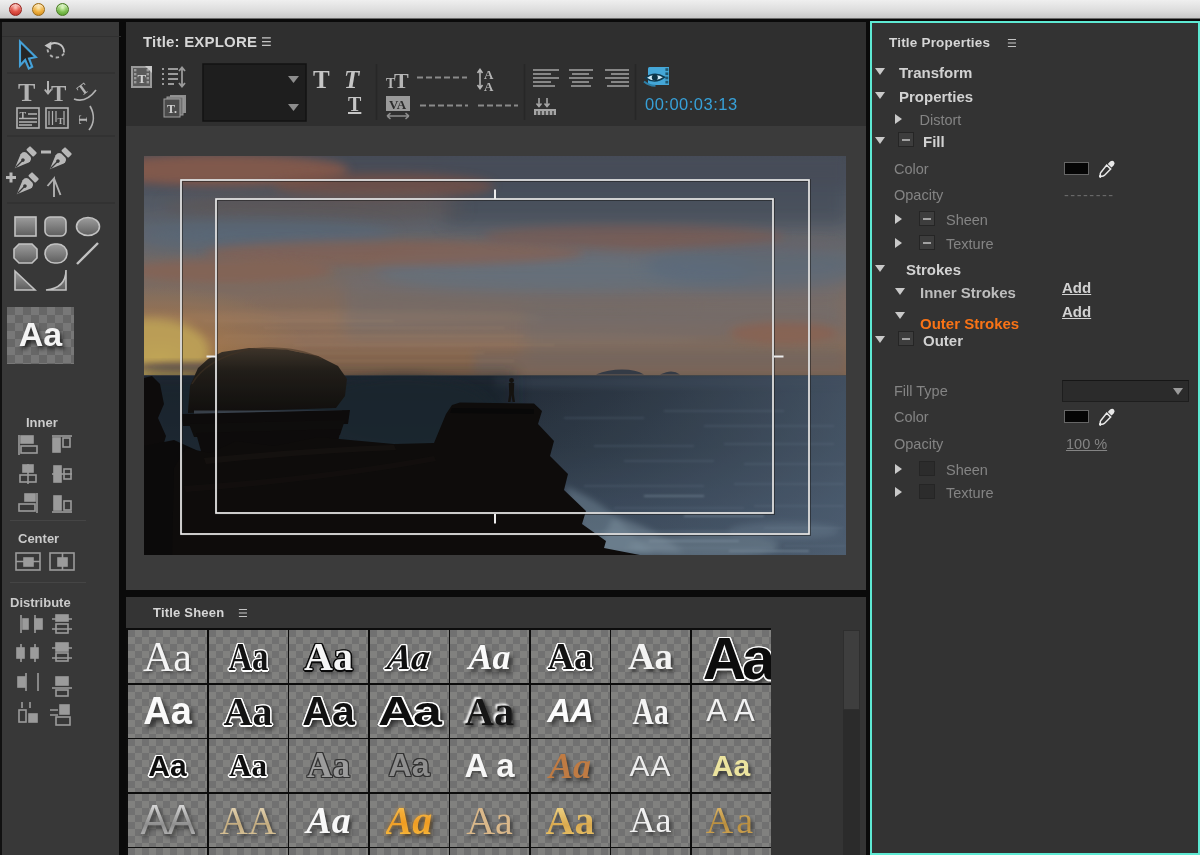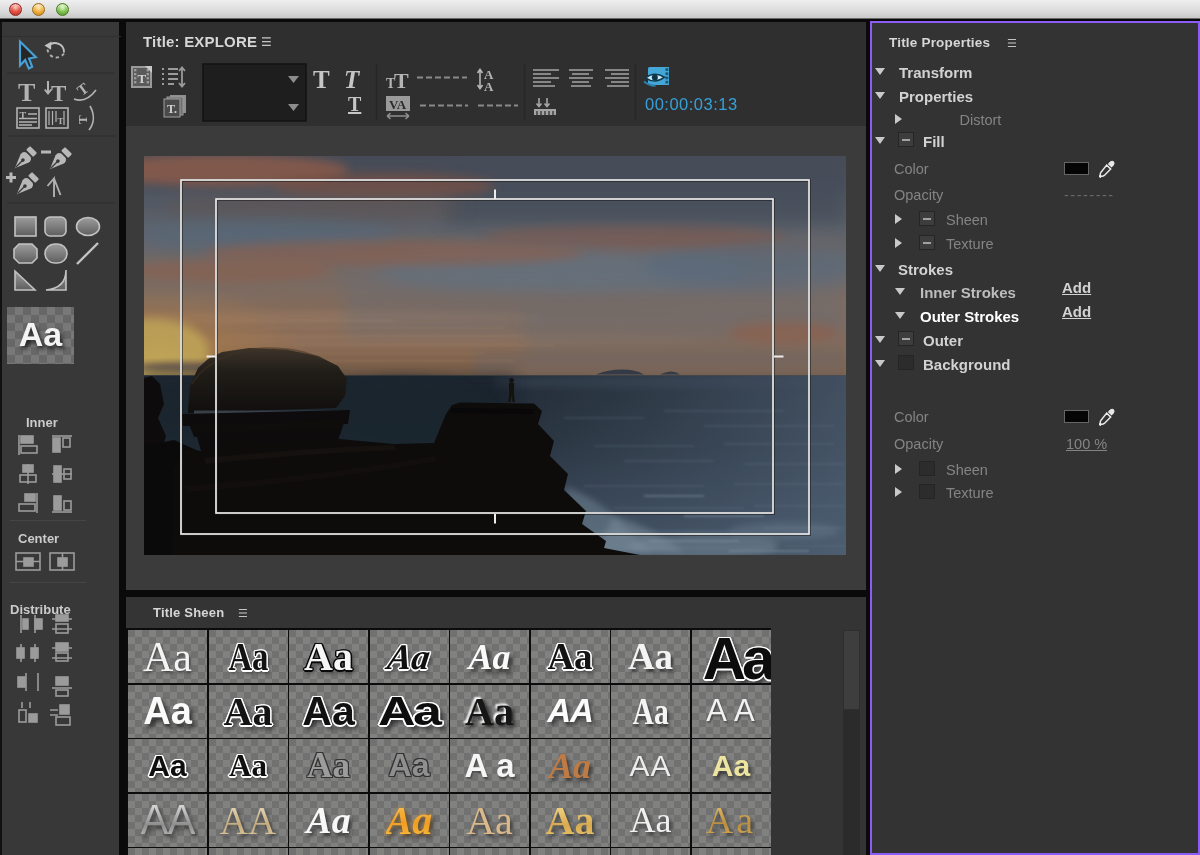--- a/index.html
+++ b/index.html
@@ -15,21 +15,21 @@
   .tl { position:absolute; top:3px; width:13px; height:13px; border-radius:50%; box-shadow:inset 0 1.5px 1.5px rgba(255,255,255,0.55); }
 
   
   #leftpanel  { left:0; top:22px; width:119px; height:833px; background:#383838; border-left:2px solid #111;}
   #toolsec    { position:absolute; left:0; top:0; width:119px; height:364px; }
   #alignsec   { position:absolute; left:0; top:370px; width:119px; height:463px; }
   #centerTop  { left:126px; top:22px; width:740px; height:568px; background:#2f2f2f; }
   #preview    { position:absolute; left:0; top:104px; width:740px; height:464px; background:#3b3b3b; }
   #stylespanel{ left:126px; top:597px; width:740px; height:258px; background:#343434; }
   #rightpanel { left:870px; top:21px; width:330px; height:834px; background:#333;
-    border:2px solid #8b5cf6; }
+    border:2px solid #5eead4; }
 
   .hdrtxt { font-weight:bold; font-size:14px; color:#d6d6d6; letter-spacing:0.2px;}
 
   .seclabel { position:absolute; font-weight:bold; font-size:13px; color:#cbcbcb; }
   .divline { position:absolute; height:1px; background:#454545; }
 
   
   .checker { background-image:conic-gradient(#81817f 90deg,#717171 90deg 180deg,#81817f 180deg 270deg,#717171 270deg);
              background-size:14px 14px; }
   .checkerdark { background-image:conic-gradient(#787878 90deg,#676767 90deg 180deg,#787878 180deg 270deg,#676767 270deg);
@@ -133,21 +133,21 @@
         </g>
       </svg>
 
       <div class="abs checkerdark" style="left:5px;top:285px;width:67px;height:57px;">
         <div style="position:absolute;left:0;top:0;width:67px;height:57px;font-weight:bold;font-size:34px;color:#f4f4f4;text-align:center;line-height:55px;text-shadow:2px 3px 4px rgba(0,0,0,0.75);">Aa</div>
       </div>
     </div>
     <div id="alignsec">
       <div class="seclabel" style="left:24px;top:23px;">Inner</div>
       <div class="seclabel" style="left:16px;top:139px;">Center</div>
-      <div class="seclabel" style="left:8px;top:210px;">Distribute</div>
+      <div class="seclabel" style="left:8px;top:203px;">Distribute</div>
       <div class="divline" style="left:8px;top:128px;width:76px;"></div>
       <div class="divline" style="left:8px;top:190px;width:76px;"></div>
       <svg class="abs" style="left:0;top:0;" width="119" height="463" viewBox="0 0 119 463">
         <g stroke="#9b9b9b" stroke-width="1.6" fill="none">
 
           <g>
             <path d="M17 43 L17 63"></path>
               <rect x="19" y="44" width="12" height="7" fill="#9b9b9b"></rect>
               <rect x="19" y="54" width="16" height="7"></rect>
           </g>
@@ -588,21 +588,21 @@
       <div class="rrow" style="top:64px;">
           <div class="tri-d" style="left:3px;top:5px;"></div>
           <div class="rlbl-b" style="left:27px;top:1px;">Properties</div>
         </div>
       <div class="rrow" style="top:40px;">
           <div class="tri-d" style="left:3px;top:5px;"></div>
           <div class="rlbl-b" style="left:27px;top:1px;">Transform</div>
         </div>
       <div class="rrow" style="top:88px;">
           <div class="tri-r" style="left:23px;top:3px;"></div>
-          <div class="rlbl-g" style="left:47.5px;top:1px;margin-left:40px;">Distort</div>
+          <div class="rlbl-g" style="left:47.5px;top:1px;">Distort</div>
         </div>
       <div class="rrow" style="top:109px;text-align:center;">
           <div class="tri-d" style="left:3px;top:5px;"></div>
           <div class="chk" style="left:26px;top:0px;background:#3d3d3d;">
             <div class="dash"></div>
           </div>
           <div class="rlbl-b" style="left:51px;top:1px;">Fill</div>
         </div>
       <div class="rrow" style="top:137px;">
           <div class="rlbl-g" style="left:22px;top:1px;">Color</div>
@@ -625,43 +625,43 @@
         </div>
       <div class="rrow" style="top:212px;">
           <div class="tri-r" style="left:23px;top:3px;"></div>
           <div class="chk" style="left:47px;top:0px;background:#3d3d3d;">
             <div class="dash"></div>
           </div>
           <div class="rlbl-g" style="left:74px;top:1px;">Texture</div>
         </div>
       <div class="rrow" style="top:237px;">
           <div class="tri-d" style="left:3px;top:5px;"></div>
-          <div class="rlbl-b" style="left:26px;top:1px;">Strokes</div>
+          <div class="rlbl-b" style="left:34px;top:1px;">Strokes</div>
         </div>
       <div class="rrow" style="top:260px;">
           <div class="tri-d" style="left:23px;top:5px;"></div>
           <div class="rlbl-b" style="left:48px;top:1px;color:#bdbdbd;">Inner Strokes</div>
           <div class="rlbl-b" style="left:190px;top:-4px;text-decoration:underline;">Add</div>
         </div>
       <div class="rrow" style="top:284px;">
           <div class="tri-d" style="left:23px;top:5px;"></div>
-          <div class="rlbl-b" style="left:48px;top:1px;color:#ffffff;">Outer Strokes</div>
+          <div class="rlbl-b" style="left:48px;top:8px;color:#f97316;">Outer Strokes</div>
           <div class="rlbl-b" style="left:190px;top:-4px;text-decoration:underline;">Add</div>
         </div>
       <div class="rrow" style="top:308px;">
           <div class="tri-d" style="left:3px;top:5px;"></div>
           <div class="chk" style="left:26px;top:0px;background:#3d3d3d;">
             <div class="dash"></div>
           </div>
           <div class="rlbl-b" style="left:51px;top:1px;">Outer</div>
         </div>
-      <div class="rrow" style="top:332px;">
-          <div class="tri-d" style="left:3px;top:5px;"></div>
-          <div class="chk" style="left:26px;top:0px;background:#2c2c2c;"></div>
-          <div class="rlbl-b" style="left:51px;top:1px;">Background</div>
+      <div class="rrow" style="top:359px;">
+          <div class="rlbl-g" style="left:22px;top:1px;">Fill Type</div>
+          <div style="position:absolute;left:190px;top:-2px;width:127px;height:22px;background:#2b2b2b;border:1px solid #1e1e1e;border-top-color:#161616;"></div>
+          <div class="tri-d" style="left:301px;top:6px;border-top-color:#9a9a9a;border-left-width:5.5px;border-right-width:5.5px;border-top-width:7px;"></div>
         </div>
       <div class="rrow" style="top:385px;">
           <div class="rlbl-g" style="left:22px;top:1px;">Color</div>
           <div class="swatch" style="left:192px;top:2px;"></div>
           <svg style="position:absolute;left:227px;top:0px;" width="17" height="18" viewBox="0 0 16 17">
             <path d="M10.5 1.5 q2 -1.5 3.5 0 q1.5 1.5 0 3.5 l-2.2 2.2 -3.5 -3.5 Z" fill="#e8e8e8"></path>
             <path d="M7.2 4.8 L11 8.6 L5 14.6 q-1.5 1 -2.8 0.6 l-1 1 -0.9 -0.9 1-1 q-0.5-1.3 0.6-2.8 Z" fill="none" stroke="#e8e8e8" stroke-width="1.4"></path>
           </svg>
         </div>
       <div class="rrow" style="top:412px;">

